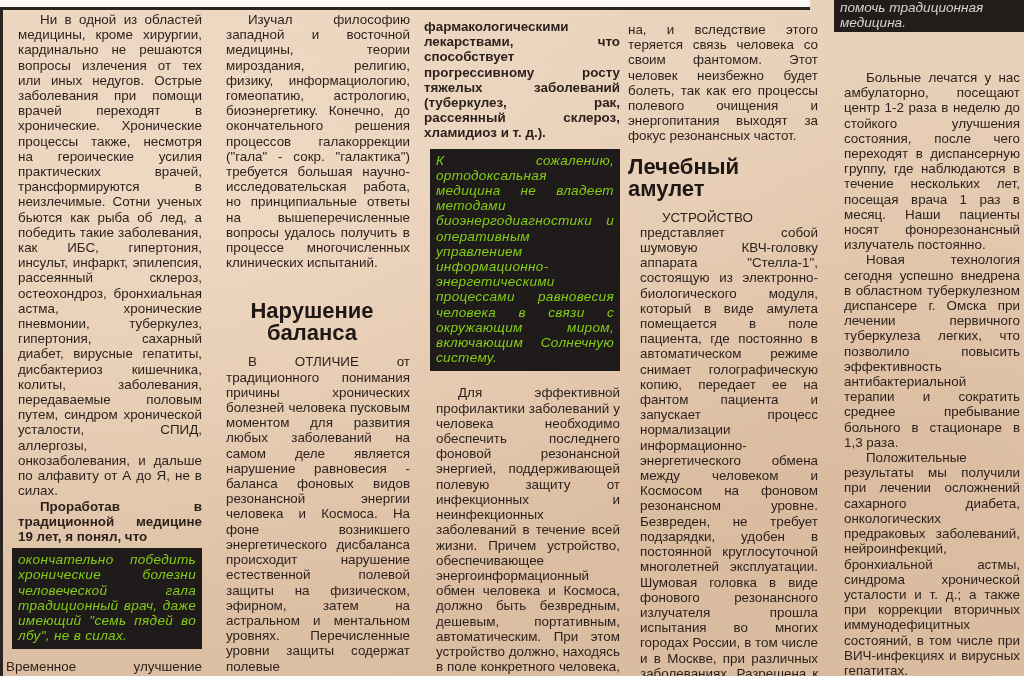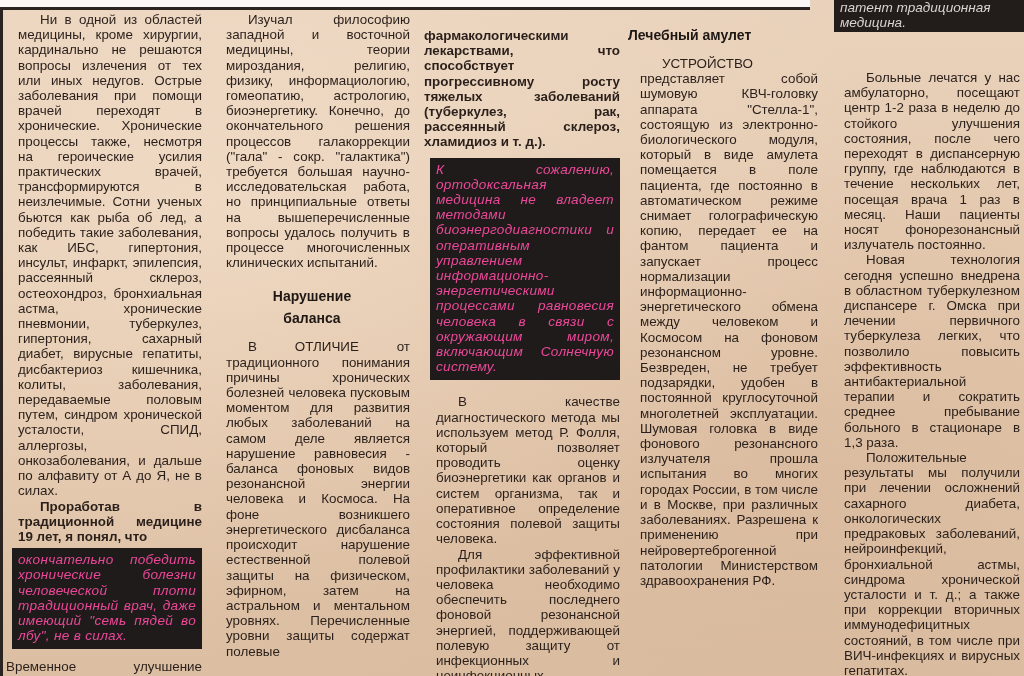--- a/index.html
+++ b/index.html
@@ -28,74 +28,74 @@
     }
     .col p { margin: 0; text-indent: 0; }
     .col p.ind { text-indent: 22px; margin-left: 12px; }
     .col1 { left: 6px; width: 196px; }
     .col2 { left: 214px; width: 196px; }
     .col3 { left: 424px; width: 196px; }
     .col4 { left: 628px; width: 190px; }
     .col5 { left: 832px; width: 188px; top: 70px; }
     .bold { font-weight: bold; }
     .quote-box {
-      background: #1f1b1a; color: #ec4899; font-style: italic;
+      background: #1f1b1a; color: #84cc16; font-style: italic;
       font-size: 13.6px; line-height: 15.2px; padding: 4px 6px 6px 6px;
       margin: 4px 0 6px 6px; text-align: justify; letter-spacing: 0.3px;
     }
     .heading {
-      font-weight: bold; font-size: 14px; line-height: 22px; text-align: center;
+      font-weight: bold; font-size: 22px; line-height: 22px; text-align: center;
       margin: 6px 0 10px 0; color: #1e1714;
     }
     .heading-left { text-align: left; }
     .tr-box {
       position: absolute; left: 834px; top: 0; width: 184px; height: 32px;
       background: #221d1b; color: #d9d4cf; font-style: italic;
       font-size: 13.6px; line-height: 15.2px; padding: 0 6px;
     }
     .left-edge { position:absolute; left:0; top:10px; width:3px; height:666px; background:#2a2320; }
   </style>
 </head>
 <body>
 
 <div class="paper"></div>
 <div class="white-margin"></div>
 <div class="top-rule"></div>
 <div class="left-edge"></div>
 
 <div class="tr-box">
-  <span>патент традиционная медицина.</span>
+  <span>помочь традиционная медицина.</span>
 </div>
 
 <div class="col col1">
   <p class="ind">Ни в одной из областей медицины, кроме хирургии, кардинально не решаются вопросы излечения от тех или иных недугов. Острые заболевания при помощи врачей переходят в хронические. Хронические процессы также, несмотря на героические усилия практических врачей, трансформируются в неизлечимые. Сотни ученых бьются как рыба об лед, а победить такие заболевания, как ИБС, гипертония, инсульт, инфаркт, эпилепсия, рассеянный склероз, остеохондроз, бронхиальная астма, хронические пневмонии, туберкулез, гипертония, сахарный диабет, вирусные гепатиты, дисбактериоз кишечника, колиты, заболевания, передаваемые половым путем, синдром хронической усталости, СПИД, аллергозы, онкозаболевания, и дальше по алфавиту от А до Я, не в силах.</p>
   <p class="ind bold">Проработав в традиционной медицине 19 лет, я понял, что</p>
-  <div class="quote-box">окончательно победить хронические болезни человеческой плоти традиционный врач, даже имеющий "семь пядей во лбу", не в силах.</div>
+  <div class="quote-box">окончательно победить хронические болезни человеческой гала традиционный врач, даже имеющий "семь пядей во лбу", не в силах.</div>
   <p style="margin-top:10px">Временное улучшение состояния пациента и нормализация анализов - это иллюзия успеха, вполне достаточная для выписки из больницы, но совершенно недостаточная для полного восстановления природных защитных сил организма. В лучшем случае на стойких ремиссиях продержится одно поколение, второе, а третье вообще болеть не будет, а сразу будет погибать (ВИЧ-инфицированные больные, гепатит С) или станет невосприимчивым к любому виду антибактериальных препаратов (туберкулез) и химиотерапии (лекарственная болезнь, аллергозы).</p>
 
 </div>
 
 <div class="col col2">
   <p class="ind">Изучал философию западной и восточной медицины, теории мироздания, религию, физику, информациологию, гомеопатию, астрологию, биоэнергетику. Конечно, до окончательного решения процессов галакоррекции ("гала" - сокр. "галактика") требуется большая научно-исследовательская работа, но принципиальные ответы на вышеперечисленные вопросы удалось получить в процессе многочисленных клинических испытаний.</p>
-  <div class="heading" style="margin-top:15px; padding:0 30px">Нарушение баланса</div>
+  <div class="heading" style="margin-top:30px; padding:0 30px">Нарушение баланса</div>
   <p class="ind">
     <span>В ОТЛИЧИЕ от традиционного понимания причины хронических болезней человека пусковым моментом для развития любых заболеваний на самом деле является нарушение равновесия - баланса фоновых видов резонансной энергии человека и Космоса. На фоне возникшего энергетического дисбаланса происходит нарушение естественной полевой защиты на физическом, эфирном, затем на астральном и ментальном уровнях. Перечисленные уровни защиты содержат полевые</span>
     
     
   </p>
 </div>
 
 <div class="col col3">
-  <p class="bold" style="margin-top:16px">фармакологическими лекарствами, что способствует прогрессивному росту тяжелых заболеваний (туберкулез, рак, рассеянный склероз, хламидиоз и т. д.).</p>
+  <p class="bold" style="margin-top:7px">фармакологическими лекарствами, что способствует прогрессивному росту тяжелых заболеваний (туберкулез, рак, рассеянный склероз, хламидиоз и т. д.).</p>
   <div class="quote-box" style="margin-top:8px; margin-bottom:14px">К сожалению, ортодоксальная медицина не владеет методами биоэнергодиагностики и оперативным управлением информационно-энергетическими процессами равновесия человека в связи с окружающим миром, включающим Солнечную систему.</div>
-  <p class="ind">В качестве диагностического метода мы используем метод Р. Фолля, который позволяет проводить оценку биоэнергетики как органов и систем организма, так и оперативное определение состояния полевой защиты человека.</p>
   <p class="ind">Для эффективной профилактики заболеваний у человека необходимо обеспечить последнего фоновой резонансной энергией, поддерживающей полевую защиту от инфекционных и неинфекционных заболеваний в течение всей жизни. Причем устройство, обеспечивающее энергоинформационный обмен человека и Космоса, должно быть безвредным, дешевым, портативным, автоматическим. При этом устройство должно, находясь в поле конкретного человека, согласно законам физики передавать его полевую информацию на индивидуальный естественный фантом. Под фантомом мы понимаем звездно-планетную голограмму (знак зодиака), образующуюся в момент рассечения пуповины конкретного родившегося ребенка. Свойство фантома заключается в информационно-энергетическом сопровождении конкретного человека, в обеспечении последнего фоновой</p>
 </div>
 
 <div class="col col4">
+  <p style="margin-top:10px">на, и вследствие этого теряется связь человека со своим фантомом. Этот человек неизбежно будет болеть, так как его процессы полевого очищения и энергопитания выходят за фокус резонансных частот.</p>
   <div class="heading heading-left" style="margin-top:12px">Лечебный амулет</div>
   <p class="ind">УСТРОЙСТВО представляет собой шумовую КВЧ-головку аппарата "Стелла-1", состоящую из электронно-биологического модуля, который в виде амулета помещается в поле пациента, где постоянно в автоматическом режиме снимает голографическую копию, передает ее на фантом пациента и запускает процесс нормализации информационно-энергетического обмена между человеком и Космосом на фоновом резонансном уровне. Безвреден, не требует подзарядки, удобен в постоянной круглосуточной многолетней эксплуатации. Шумовая головка в виде фонового резонансного излучателя прошла испытания во многих городах России, в том числе и в Москве, при различных заболеваниях. Разрешена к применению при нейровертеброгенной патологии Министерством здравоохранения РФ.</p>
 
 </div>
 
 <div class="col col5">
   <p class="ind">Больные лечатся у нас амбулаторно, посещают центр 1-2 раза в неделю до стойкого улучшения состояния, после чего переходят в диспансерную группу, где наблюдаются в течение нескольких лет, посещая врача 1 раз в месяц. Наши пациенты носят фонорезонансный излучатель постоянно.</p>
   <p class="ind">Новая технология сегодня успешно внедрена в областном туберкулезном диспансере г. Омска при лечении первичного туберкулеза легких, что позволило повысить эффективность антибактериальной терапии и сократить среднее пребывание больного в стационаре в 1,3 раза.</p>
   <p class="ind">Положительные результаты мы получили при лечении осложнений сахарного диабета, онкологических предраковых заболеваний, нейроинфекций, бронхиальной астмы, синдрома хронической усталости и т. д.; а также при коррекции вторичных иммунодефицитных состояний, в том числе при ВИЧ-инфекциях и вирусных гепатитах.</p>
   <p class="ind">Центр приглашает к сотрудничеству врачей, медицинские учреждения, мощные клинические и научные силы для совместной работы по созданию основ новой научно-практической дисциплины - ГАЛАТЕРАПИИ, без которой нам не выйти из тупика.</p>

